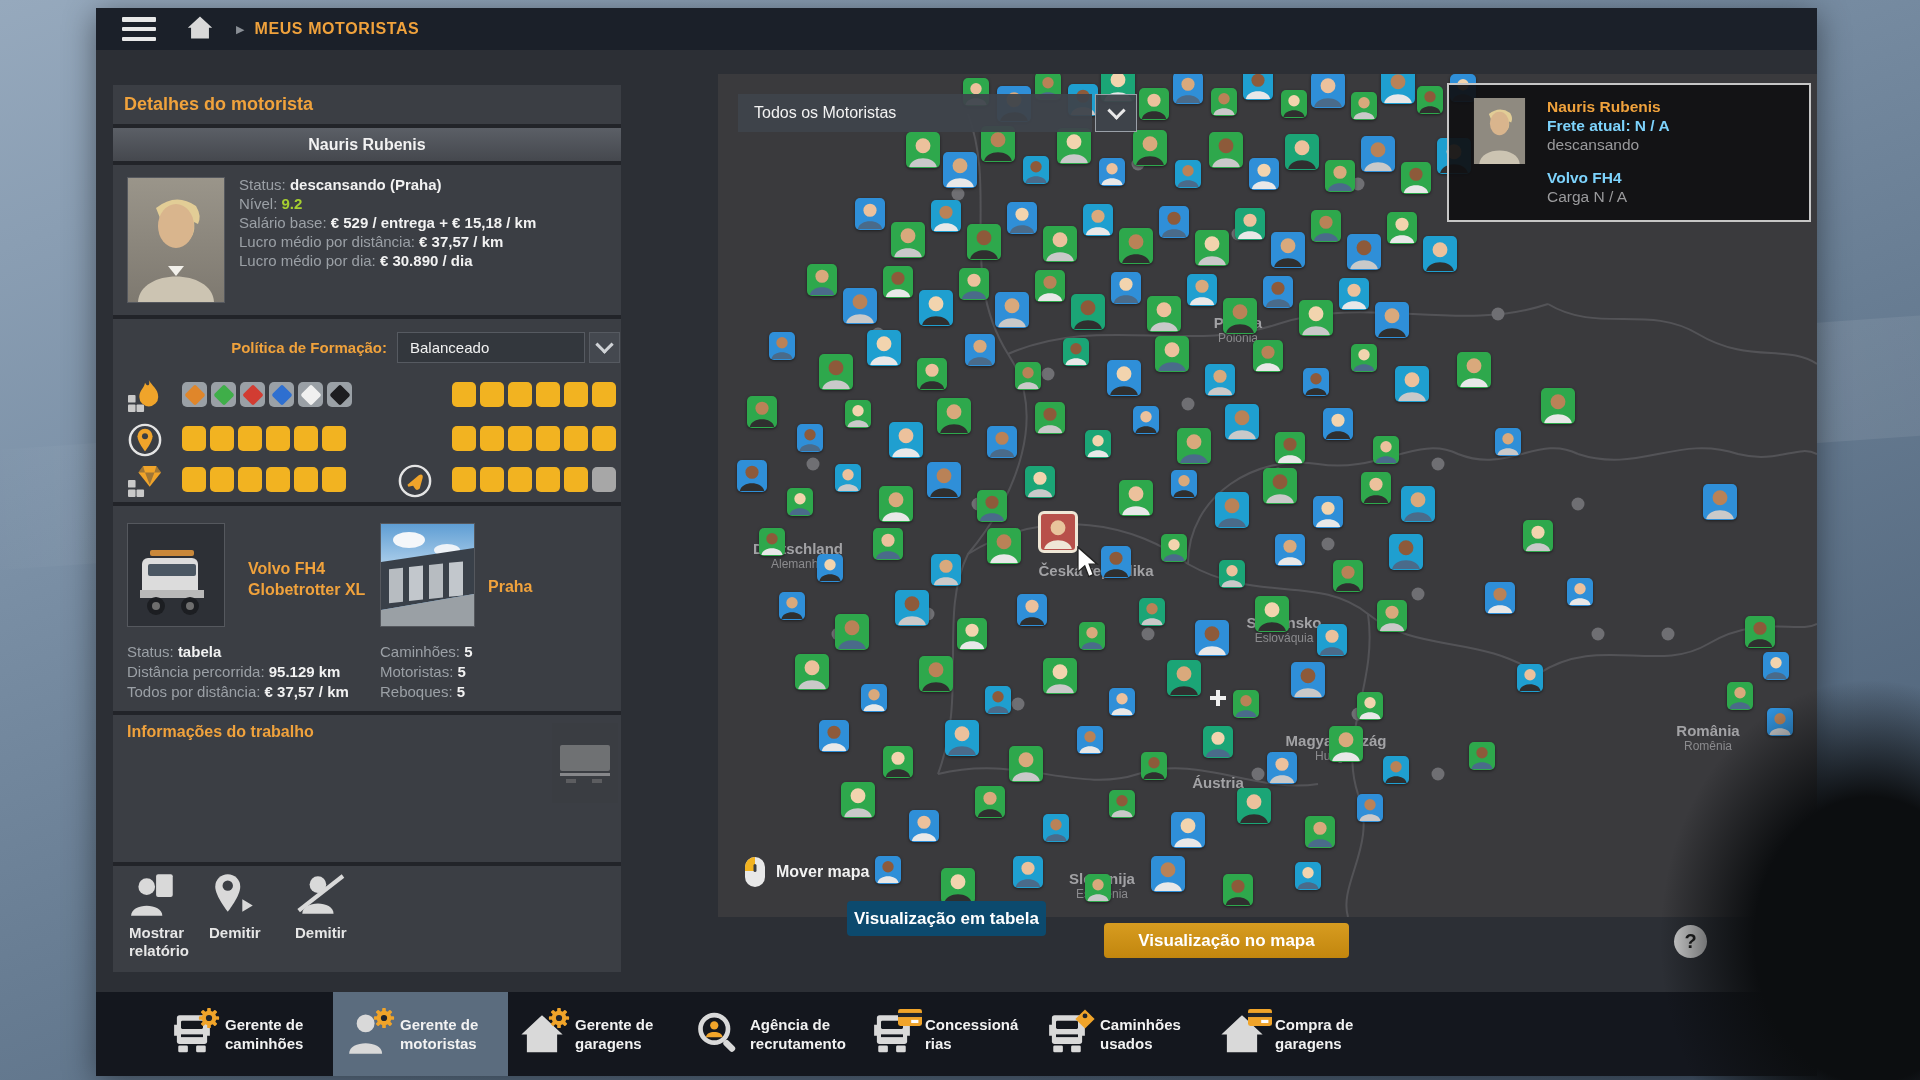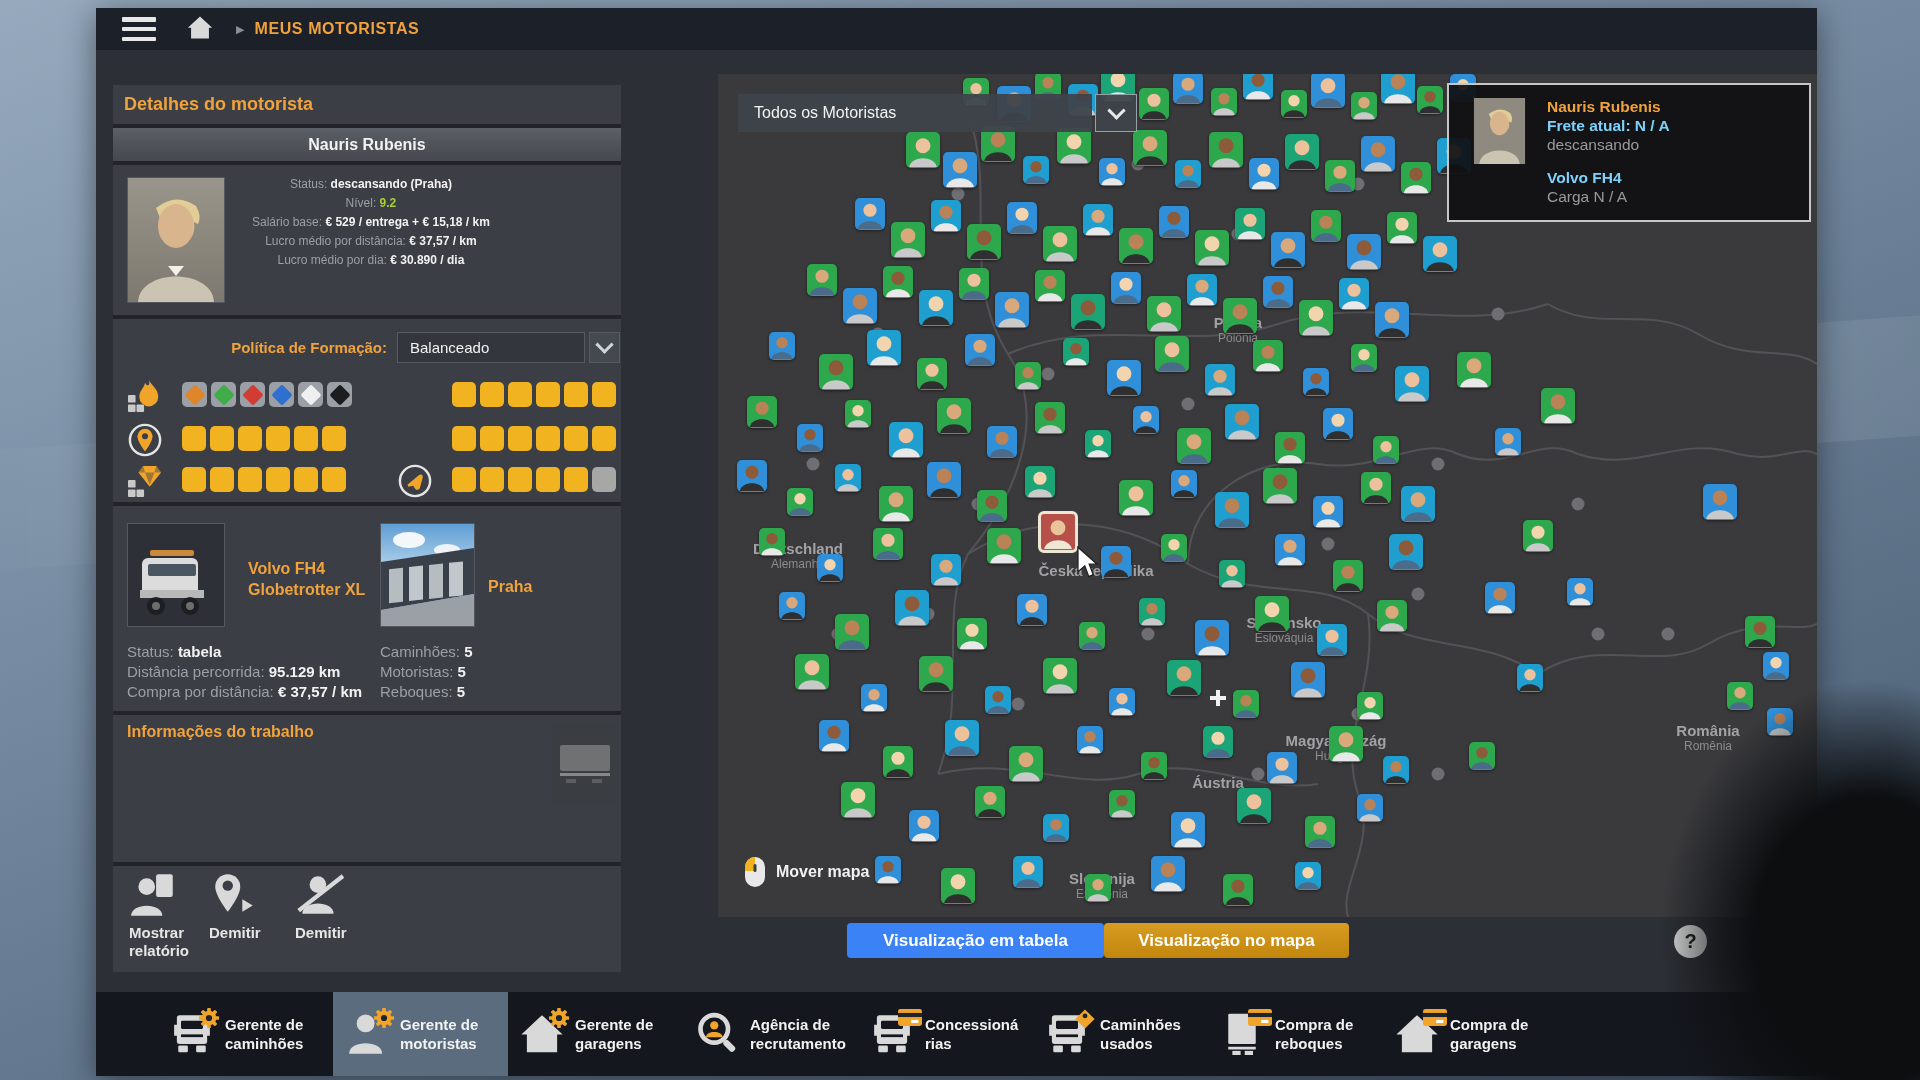--- a/index.html
+++ b/index.html
@@ -40,21 +40,21 @@
   .clock { color:#f2f2f2; font-size:17px; font-weight:bold; margin-left:110px; margin-right:44px; }
 
   
   .panel { position:absolute; left:17px; top:77px; width:508px; background:#222429; }
   .sec { background:#3b3e44; margin-bottom:4px; position:relative; }
   .sec-head { height:39px; line-height:39px; padding-left:11px; color:#f0a23c; font-size:18px; font-weight:bold; }
   .name-bar { height:33px; line-height:33px; text-align:center; color:#f2f2f2; font-size:16px; font-weight:bold;
     background:linear-gradient(#5b5f66,#45484e); }
   .sec-info { height:150px; }
   .photo { position:absolute; left:14px; top:12px; width:98px; height:126px; border:1px solid #55585e; }
-  .info-lines { position:absolute; left:139px; top:10px; font-size:12px; line-height:19px; color:#9ba0a6;text-align:center; }
+  .info-lines { position:absolute; left:126px; top:10px; font-size:15px; line-height:19px; color:#9ba0a6; }
   .info-lines b { color:#f2f2f2; font-weight:bold; }
   .lvl { color:#a6cf30 !important; font-weight:bold; }
   .sec-skills { height:183px; }
   .policy-label { position:absolute; right:234px; top:20px; color:#f0a23c; font-size:15px; font-weight:bold; }
   .dd { position:absolute; background:#33373d; border:1px solid #565a61; color:#f2f2f2; font-size:15px;
     display:flex; align-items:center; padding-left:12px; cursor:pointer; }
   .dd-policy { left:284px; top:13px; width:188px; height:31px; }
   .dd-chev { position:absolute; width:31px; height:31px; background:#44484f; border:1px solid #565a61;
     display:flex; align-items:center; justify-content:center; cursor:pointer; }
   .chev-policy { left:476px; top:13px; }
@@ -110,21 +110,21 @@
   .ib-white { color:#7dd3fc; font-weight:bold; }
   .ib-gray { color:#9a9a9c; }
   .mover { position:absolute; left:26px; top:782px; display:flex; align-items:center; z-index:6; color:#f2f2f2;
     font-size:16px; font-weight:bold; }
   .mover svg { margin-right:10px; }
   .cursor { position:absolute; z-index:9; }
 
   
   .view-btn { position:absolute; height:35px; border-radius:4px; color:#fff; font-size:17px; font-weight:bold;
     display:flex; align-items:center; justify-content:center; cursor:pointer; }
-  .vb-table { left:751px; top:915px; width:257px; background:#3b82f6; }
+  .vb-table { left:751px; top:893px; width:199px; background:#0c4a6e; }
   .vb-map { left:1008px; top:915px; width:245px; background:linear-gradient(#d79c20,#c2860e); }
   .help-btn { position:absolute; left:1578px; top:917px; width:33px; height:33px; border-radius:50%; background:#d9d9d9;
     color:#1c1c1c; font-size:20px; font-weight:bold; display:flex; align-items:center; justify-content:center; cursor:pointer; }
 
   
   .toolbar { position:absolute; left:0; top:984px; width:100%; height:84px; background:#14171e;
     display:flex; align-items:stretch; padding-left:62px; }
   .tb-item { display:flex; align-items:center; padding:0 12px; cursor:pointer; }
   .tb-item.active { background:#5b6c7e; }
   .tb-icon { width:46px; height:46px; position:relative; flex:none; }
@@ -435,21 +435,21 @@
                 <stop offset="0" stop-color="#5f9ed4"></stop>
                 <stop offset="1" stop-color="#cfe4f4"></stop>
               </linearGradient>
             </defs>
         </svg>
       </div>
       <div class="unit-name" style="left:375px; top:70px;">Praha</div>
       <div class="stats" style="left:14px; top:136px;">
         <div><span>Status:</span> <b>tabela</b></div>
         <div><span>Distância percorrida:</span> <b>95.129 km</b></div>
-        <div><span>Compra por distância:</span> <b>€ 37,57 / km</b></div>
+        <div><span>Todos por distância:</span> <b>€ 37,57 / km</b></div>
       </div>
       <div class="stats" style="left:267px; top:136px;">
         <div><span>Caminhões:</span> <b>5</b></div>
         <div><span>Motoristas:</span> <b>5</b></div>
         <div><span>Reboques:</span> <b>5</b></div>
       </div>
     </div>
 
     <div class="sec sec-job">
       <div class="job-head">Informações do trabalho</div>
@@ -1665,28 +1665,20 @@
       <div class="tb-item">
         <div class="tb-icon"><svg width="44" height="44" viewBox="0 0 32 32">
             <use href="#sym-truck"></use>
           </svg><svg width="24" height="24" viewBox="0 0 20 20" style="position:absolute;right:-6px;top:-4px">
             <use href="#sym-tag"></use>
           </svg></div>
         <div class="tb-label">Caminhões usados</div>
       </div>
       <div class="tb-item">
         <div class="tb-icon"><svg width="44" height="44" viewBox="0 0 32 32">
-            <use href="#sym-trailer"></use>
-          </svg><svg width="24" height="17" viewBox="0 0 20 14" style="position:absolute;right:-6px;top:-2px">
-            <use href="#sym-card"></use>
-          </svg></div>
-        <div class="tb-label">Compra de reboques</div>
-      </div>
-      <div class="tb-item">
-        <div class="tb-icon"><svg width="44" height="44" viewBox="0 0 32 32">
             <use href="#sym-house"></use>
           </svg><svg width="24" height="17" viewBox="0 0 20 14" style="position:absolute;right:-6px;top:-2px">
             <use href="#sym-card"></use>
           </svg></div>
         <div class="tb-label">Compra de garagens</div>
       </div>
     </div>
 </div>
 
 </body></html>

